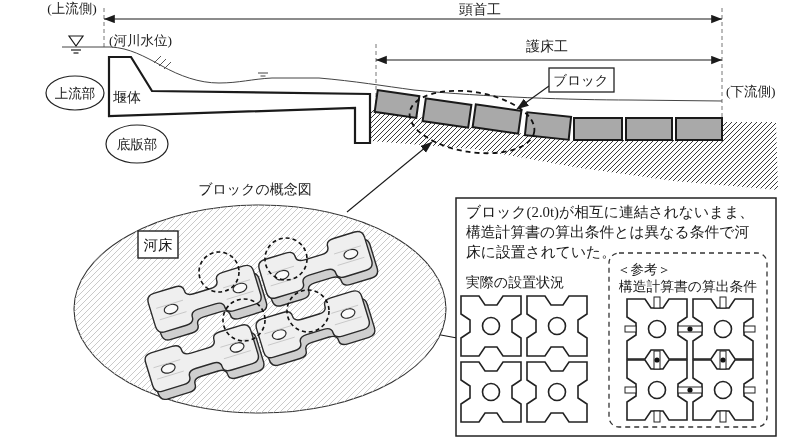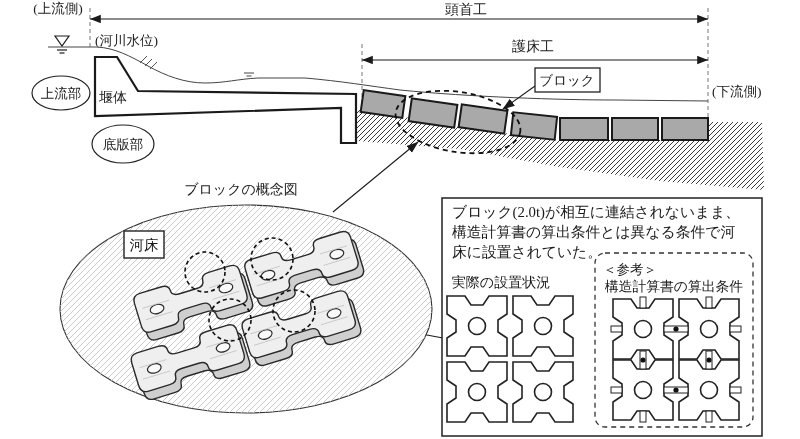--- a/index.html
+++ b/index.html
@@ -1,18 +1,19 @@
 <!DOCTYPE html>
 <html><head>
 <meta charset="utf-8">
 <style>
   html,body{margin:0;padding:0;background:#ffffff;}
   .stage{
     position:relative;width:784px;height:439px;background:#ffffff;overflow:hidden;
     font-family:"Liberation Serif","DejaVu Serif",serif;
+    margin-left:14px;
   }
   svg text{
     font-family:"Liberation Serif","DejaVu Serif",serif;
     fill:#1a1a1a;
   }
 </style>
 </head>
 <body>
 
 <div class="stage">

